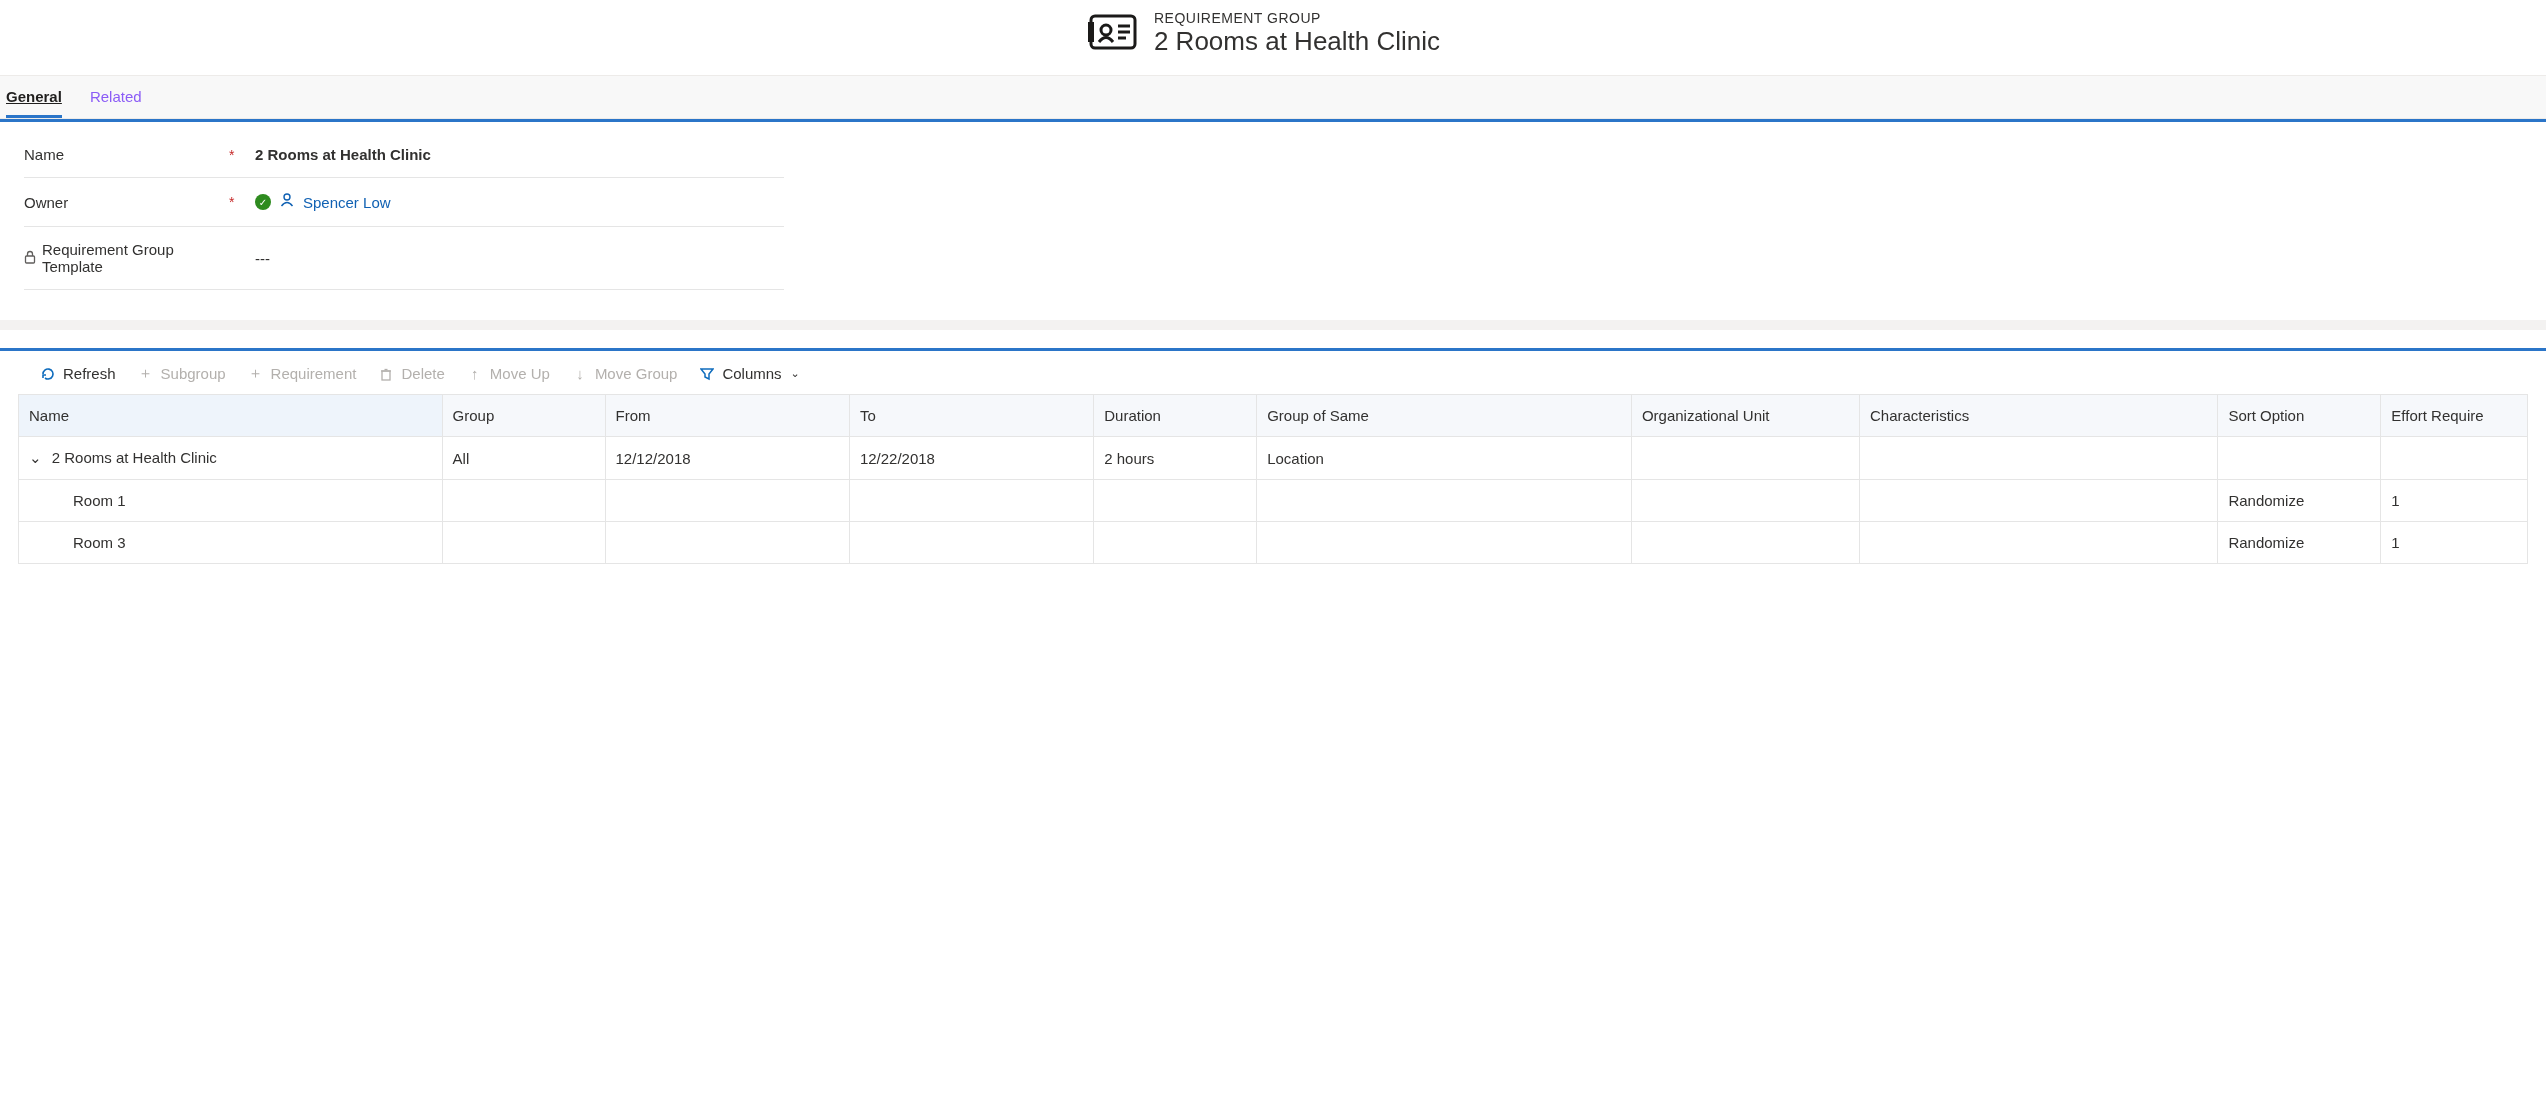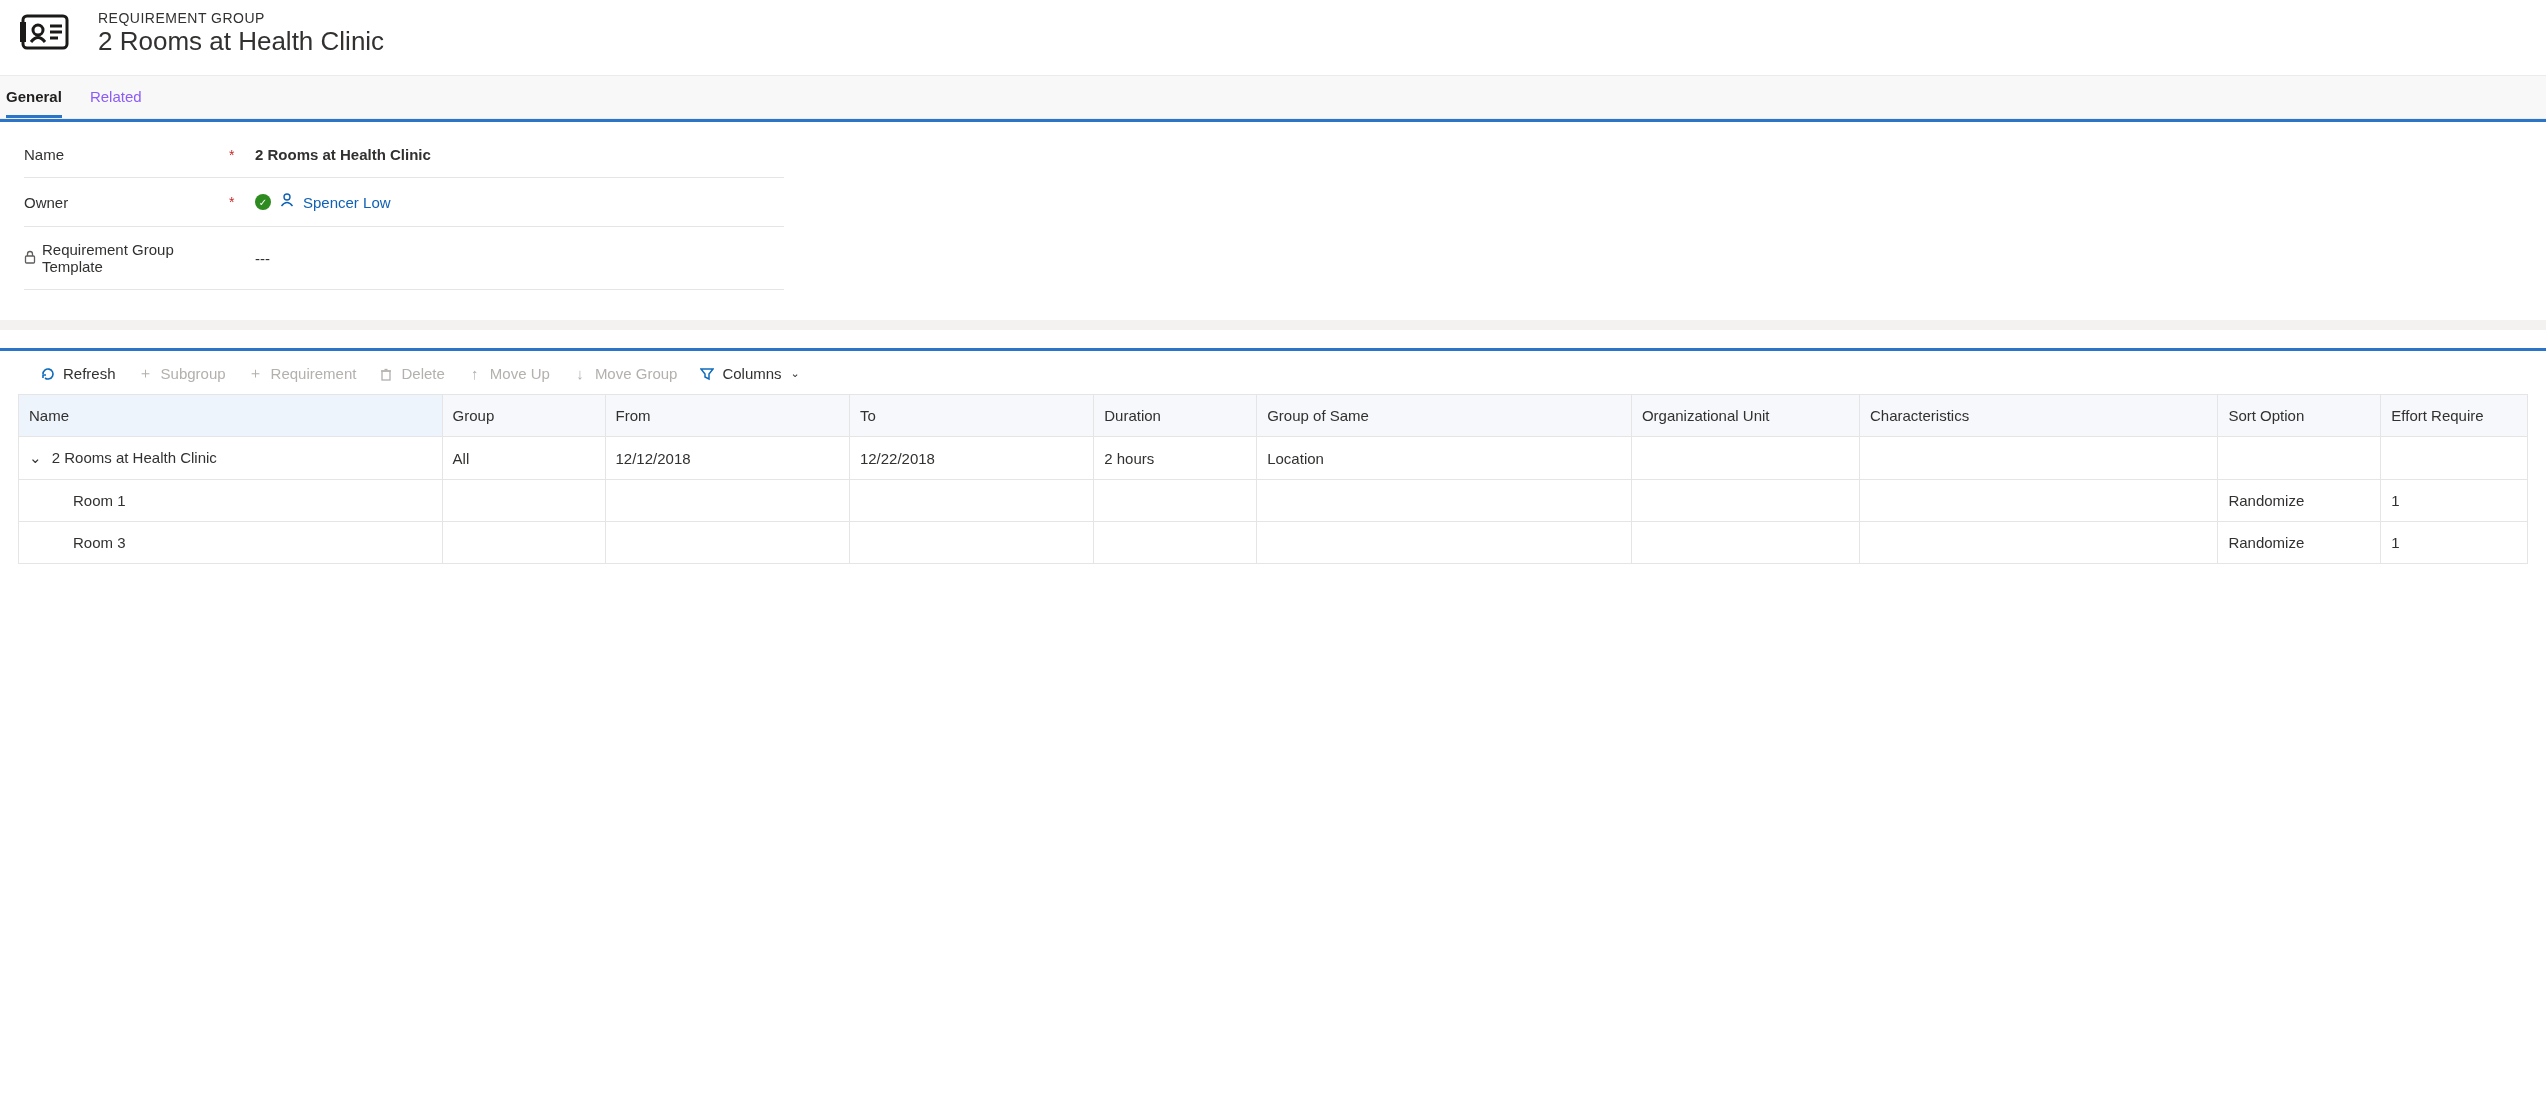--- a/index.html
+++ b/index.html
@@ -7,22 +7,23 @@
     font-family: "Segoe UI", Arial, sans-serif;
     font-size: 14px;
     color: #323130;
     background: #ffffff;
   }
 
   
   .header {
     display: flex;
     align-items: flex-start;
-    padding: 10px 18px 18px 20px;
-    gap: 28px;
+    padding: 10px 18px 18px 0;
+    gap: 16px;
+    justify-content: center;
   }
   .header-icon {
     width: 50px;
     height: 44px;
     flex-shrink: 0;
   }
   .header-text { display: flex; flex-direction: column; }
   .header-eyebrow {
     font-size: 14px;
     letter-spacing: 0.5px;
@@ -48,20 +49,21 @@
     padding: 12px 0 10px 0;
     font-size: 15px;
     color: #8b5cf6;
     cursor: pointer;
     border-bottom: 3px solid transparent;
   }
   .tab.active {
     color: #201f1e;
     font-weight: 600;
     border-bottom: 3px solid #2b75c8;
+    text-decoration: underline;
   }
 
   
   .panel {
     border-top: 3px solid #2b75c8;
     padding: 10px 24px 30px 24px;
     margin-top: 0;
     background: #fff;
   }
   .form-row {

